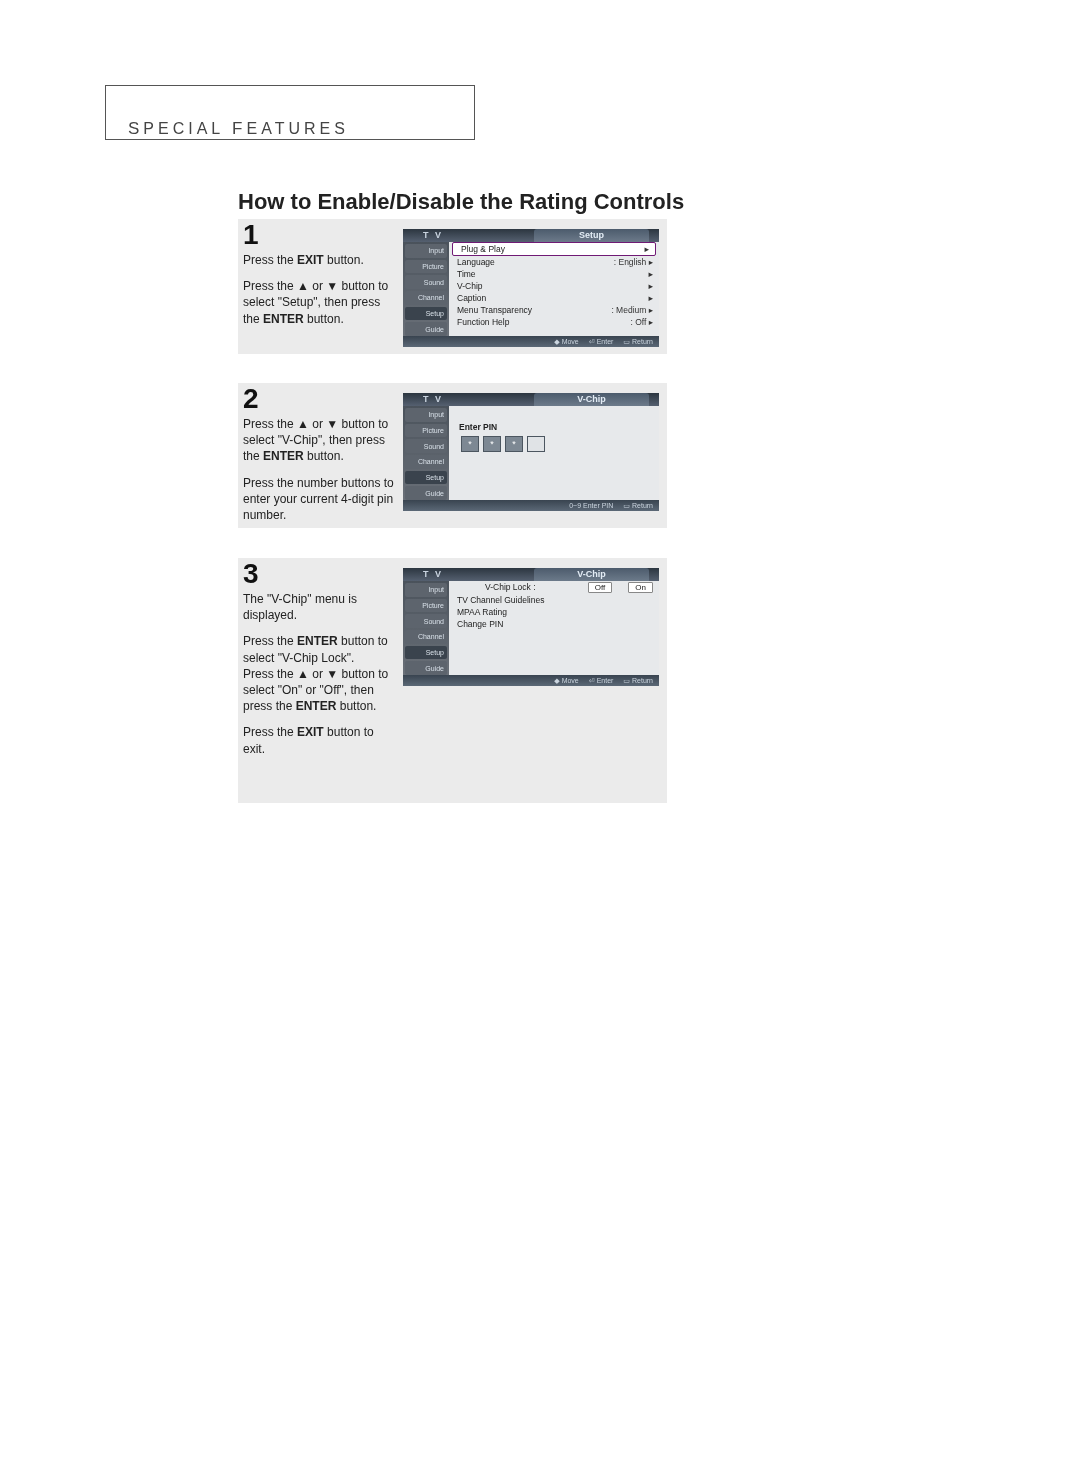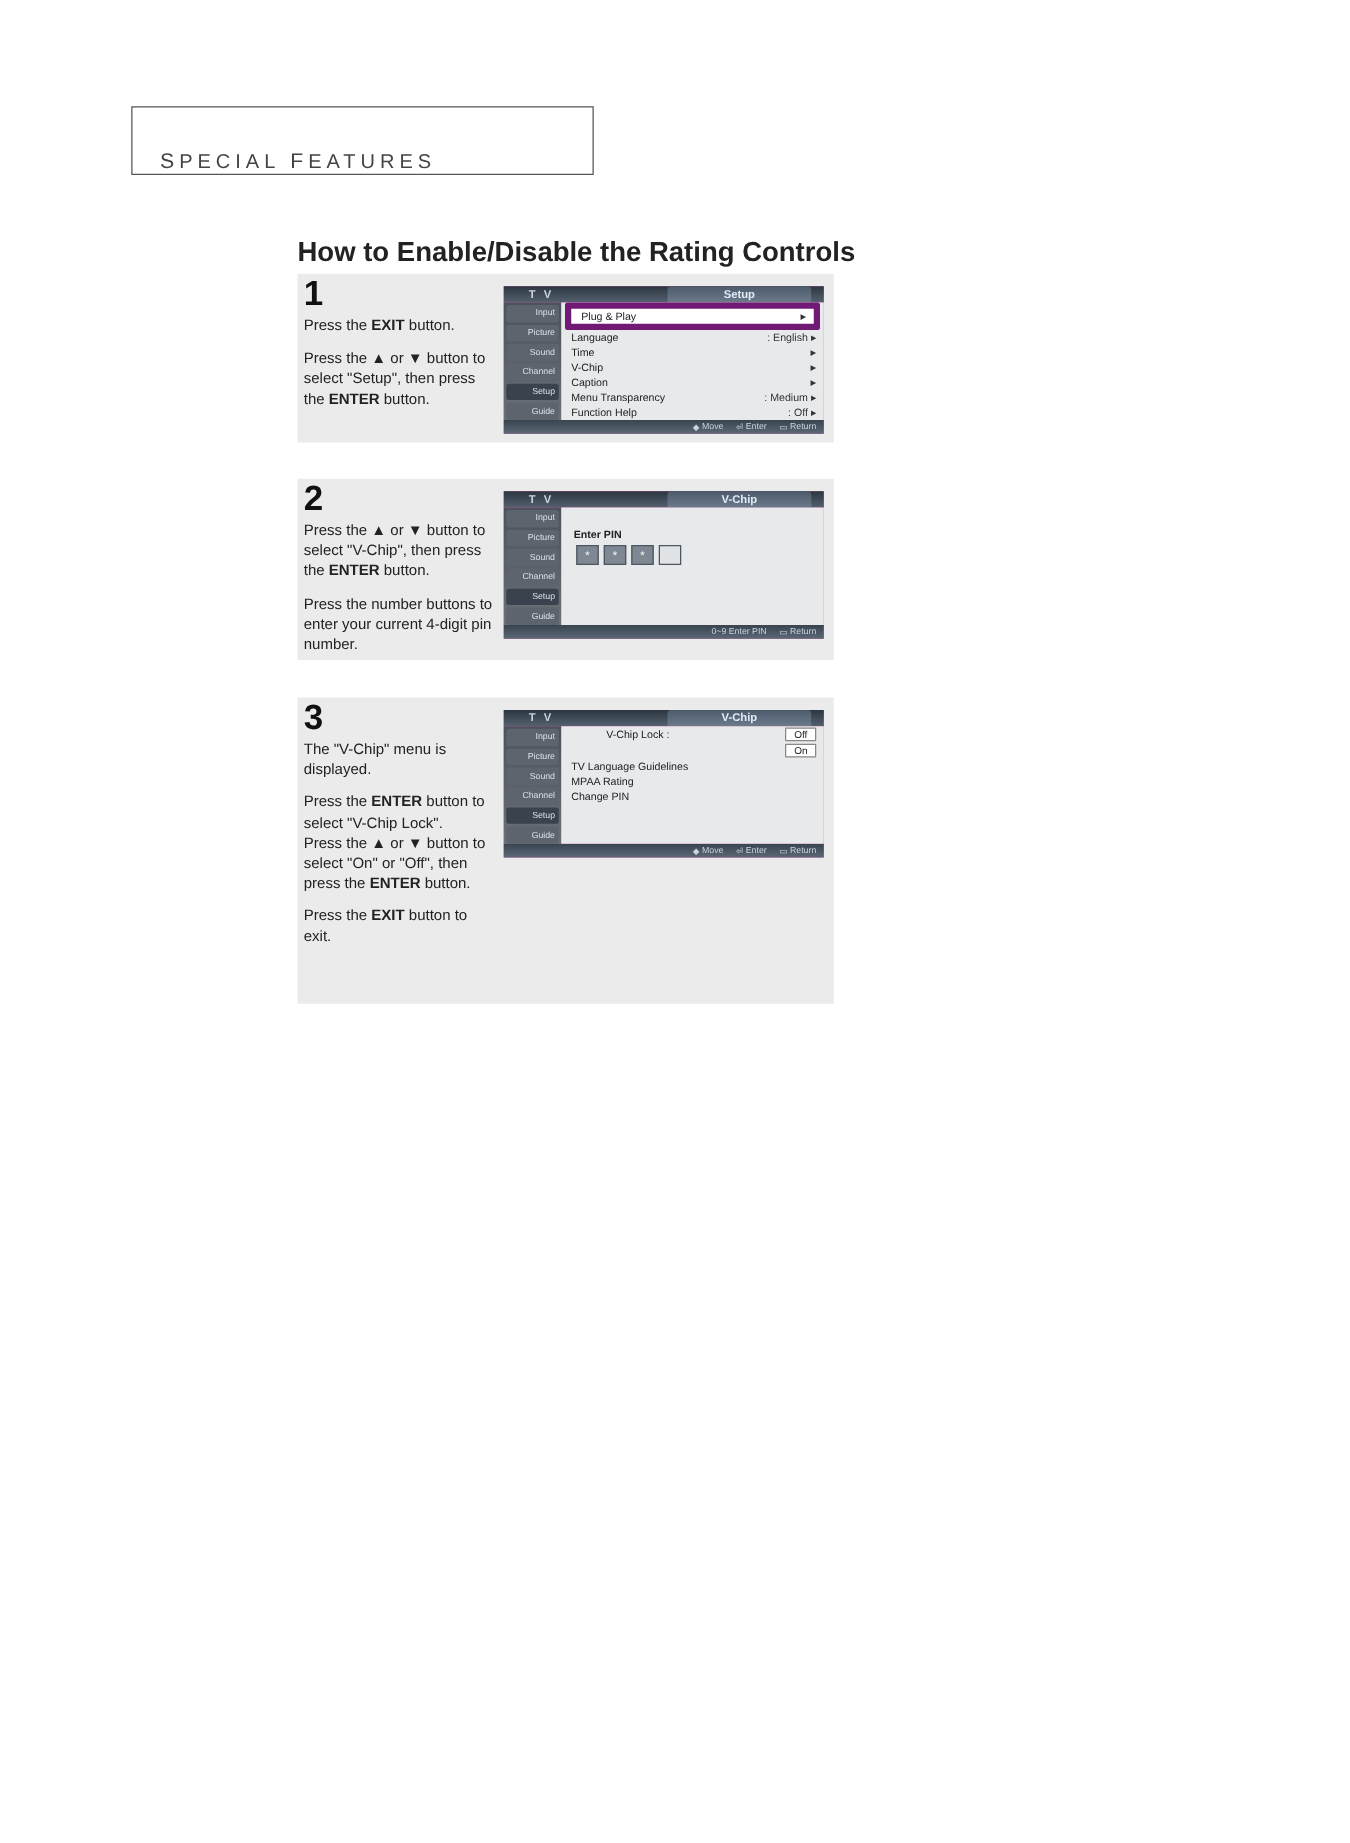--- a/index.html
+++ b/index.html
@@ -151,21 +151,21 @@
   .menu-row {
     display: flex;
     align-items: center;
     justify-content: space-between;
     padding: 1px 6px 1px 8px;
     font-size: 8.5px;
     color: #222;
   }
   .menu-row.sel {
     background: #fff;
-    border: 5px solid #701a75;
+    border: 1px solid #701a75;
     border-radius: 2px;
     margin: 0 3px;
   }
   .menu-row .arrow { color: #333; font-size: 9px; }
   .menu-row .val { color: #333; }
   .tv-foot {
     height: 11px;
     background: linear-gradient(#394450,#5b6876);
     display: flex;
     justify-content: flex-end;
@@ -360,27 +360,27 @@
           <div class="side-item">Input</div>
           <div class="side-item">Picture</div>
           <div class="side-item">Sound</div>
           <div class="side-item">Channel</div>
           <div class="side-item sel">Setup</div>
           <div class="side-item">Guide</div>
         </div>
         <div class="tv-main">
           <div class="menu-row" style="align-items:flex-start;padding-left:36px;">
             <span><span>V-Chip Lock</span> <span>:</span></span>
-            <span style="display:flex;flex-direction:column;gap:2px;">
+            <span style="display:flex;gap:16px;">
               <span class="opt-box">Off</span>
               <span class="opt-box">On</span>
             </span>
           </div>
           <div class="menu-row">
-              <span>TV Language Guidelines</span>
+              <span>TV Channel Guidelines</span>
             </div>
           <div class="menu-row">
               <span>MPAA Rating</span>
             </div>
           <div class="menu-row">
               <span>Change PIN</span>
             </div>
         </div>
       </div>
       <div class="tv-foot">

